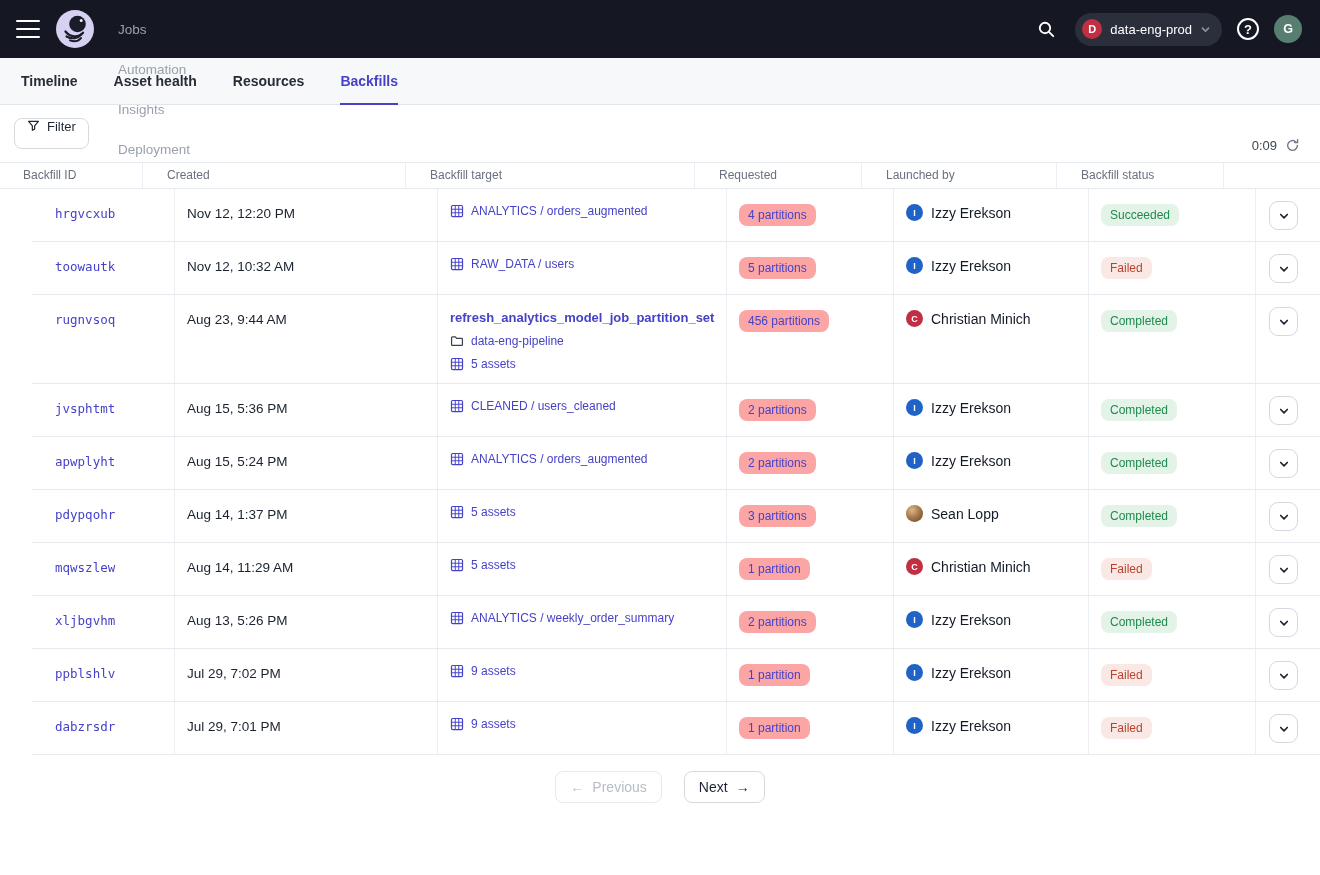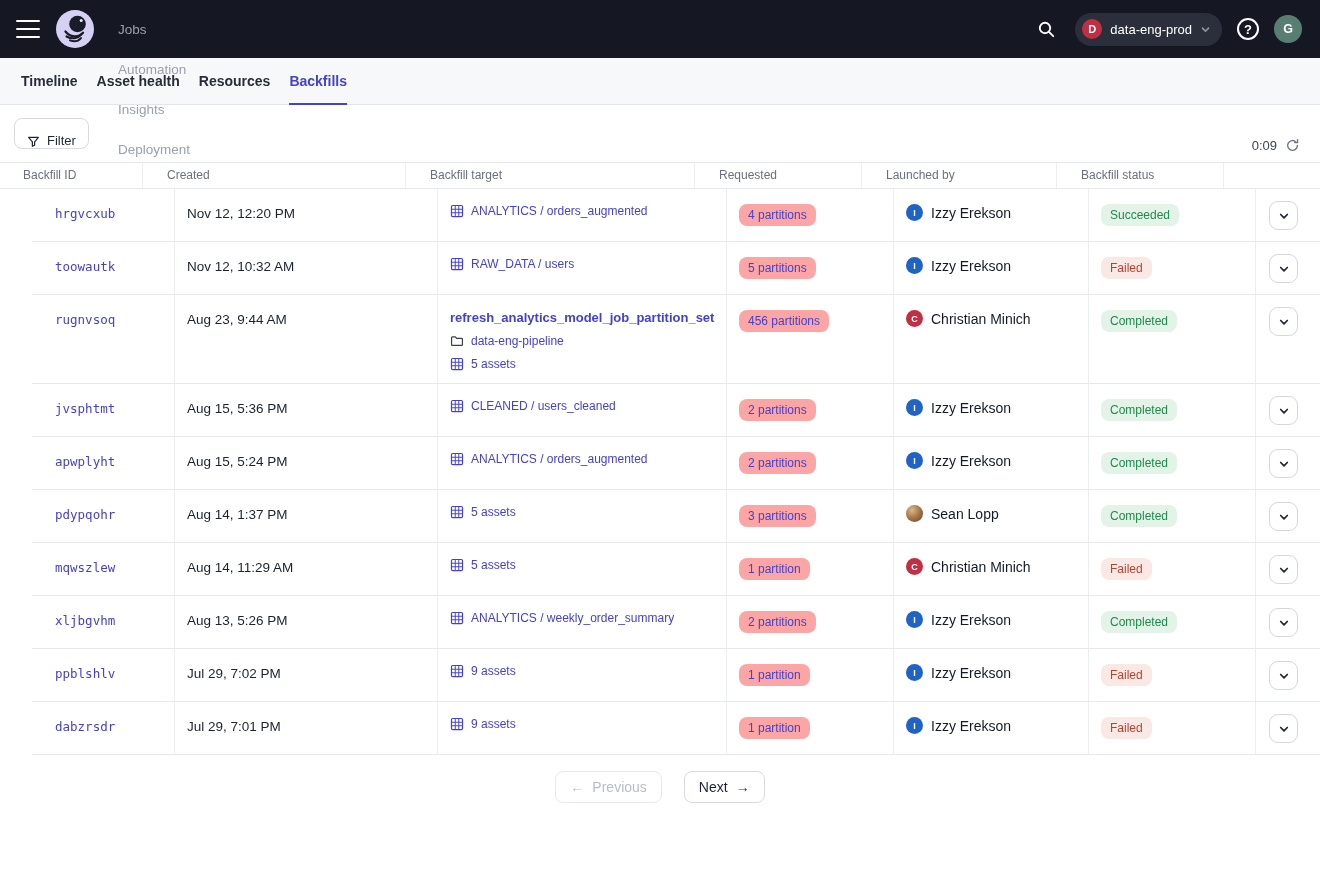--- a/index.html
+++ b/index.html
@@ -21,28 +21,28 @@
   .nav-right { margin-left:auto; display:flex; align-items:center; gap:15px; }
   .search-btn { background:none; border:none; padding:4px; cursor:pointer; display:flex; }
   .deploy-pill { background:#2B2F3B; border-radius:17px; height:33px; display:flex; align-items:center; gap:8px; padding:0 11px 0 7px; cursor:pointer; border:none; }
   .deploy-badge { width:20px; height:20px; border-radius:50%; background:#C22F44; color:#fff; font-size:11px; font-weight:700; display:flex; align-items:center; justify-content:center; }
   .deploy-name { color:#fff; font-size:13px; font-weight:500; }
   .help-btn { background:none; border:none; padding:0; cursor:pointer; }
   .help-circle { width:22px; height:22px; border-radius:50%; border:2px solid #fff; color:#fff; font-size:13px; font-weight:700; display:flex; align-items:center; justify-content:center; }
   .user-avatar { width:28px; height:28px; border-radius:50%; background:#587E72; color:#fff; font-size:12.5px; font-weight:600; display:flex; align-items:center; justify-content:center; cursor:pointer; border:none; }
 
   
-  .tabbar { height:47px; background:#F7F8FA; border-bottom:1px solid #E2E5E9; display:flex; align-items:stretch; gap:19px; padding:0 21px; }
+  .tabbar { height:47px; background:#F7F8FA; border-bottom:1px solid #E2E5E9; display:flex; align-items:stretch; gap:36px; padding:0 21px; }
   .tab { display:flex; align-items:center; font-size:14px; font-weight:600; color:#262D39; position:relative; cursor:pointer; white-space:nowrap; }
   .tab.active { color:#4542C8; }
   .tab.active::after { content:""; position:absolute; left:0; right:0; bottom:-1px; height:2px; background:#4542C8; }
 
   
   .toolbar { height:57px; display:flex; align-items:center; padding:0 20px 0 14px; background:#fff; }
-  .filter-btn { height:31px; border:1px solid #D7DBE0; border-radius:8px; background:#fff; display:flex; align-items:flex-end; gap:7px; padding:0 12px; font-size:13px; font-weight:500; color:#1F2734; cursor:pointer; font-family:inherit; }
+  .filter-btn { height:31px; border:1px solid #D7DBE0; border-radius:8px; background:#fff; display:flex; align-items:flex-start; gap:7px; padding:0 12px; font-size:13px; font-weight:500; color:#1F2734; cursor:pointer; font-family:inherit; }
   .timer-wrap { margin-left:auto; display:flex; align-items:center; gap:8px;margin-top:24px; }
   .timer-text { font-size:13px; color:#3C4553; }
   .refresh-btn { background:none; border:none; padding:0; display:flex; cursor:pointer; }
 
   
   .table { border-top:1px solid #E6E9ED; }
   .trow { display:grid; grid-template-columns:143px 263px 289px 167px 195px 167px 1fr; border-bottom:1px solid #E6E9ED; }
   .cell { border-right:1px solid #ECEEF1; padding:15px 12px 12px 12px; min-width:0; }
   .cell:last-child { border-right:none; }
   .cell.first { padding-left:23px; }

